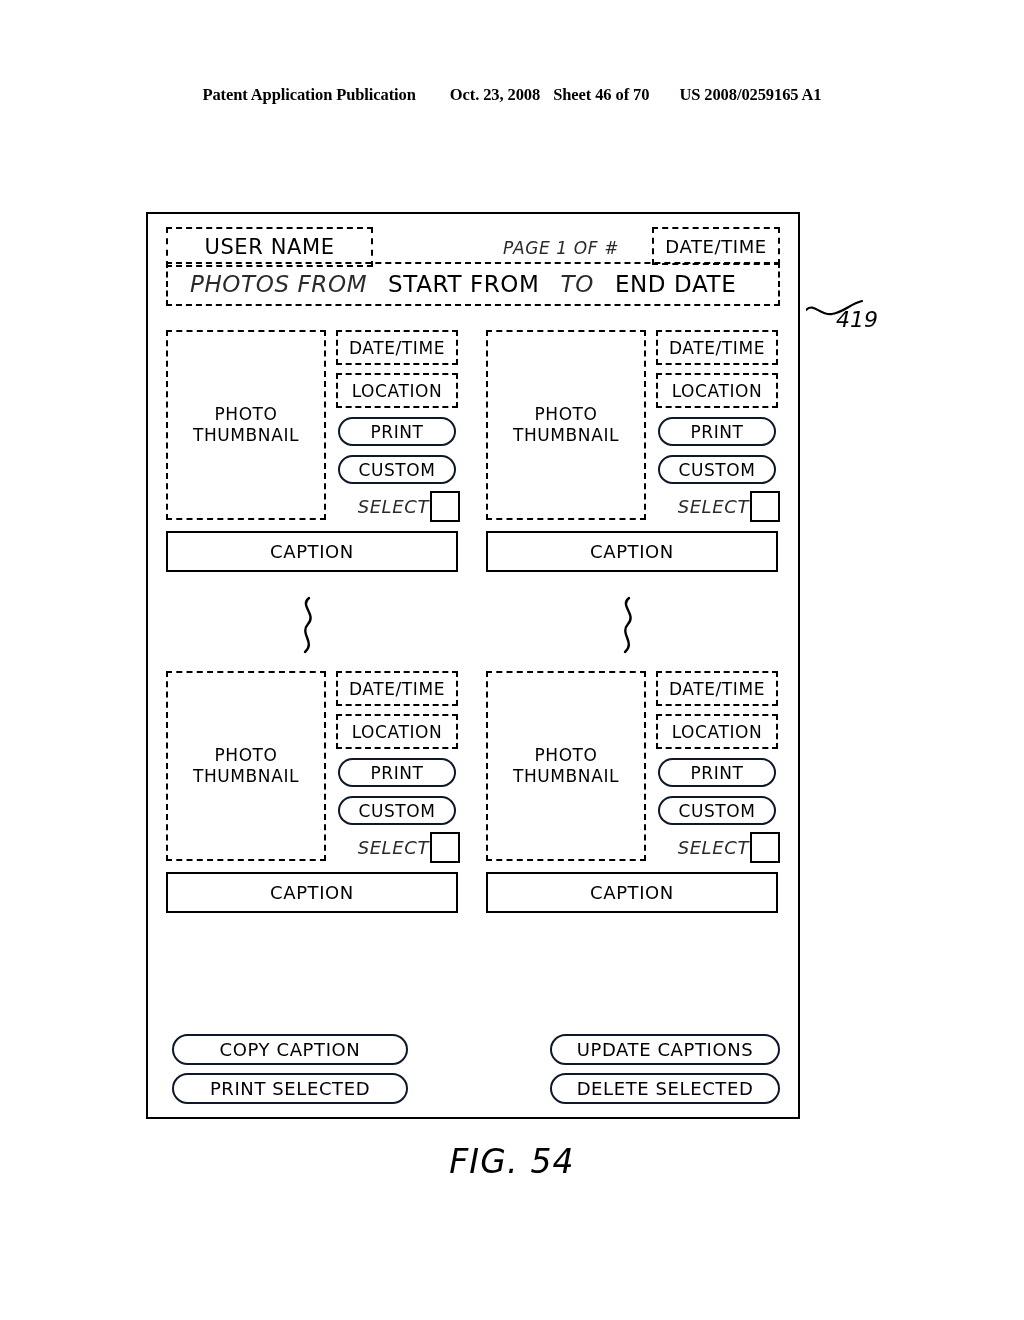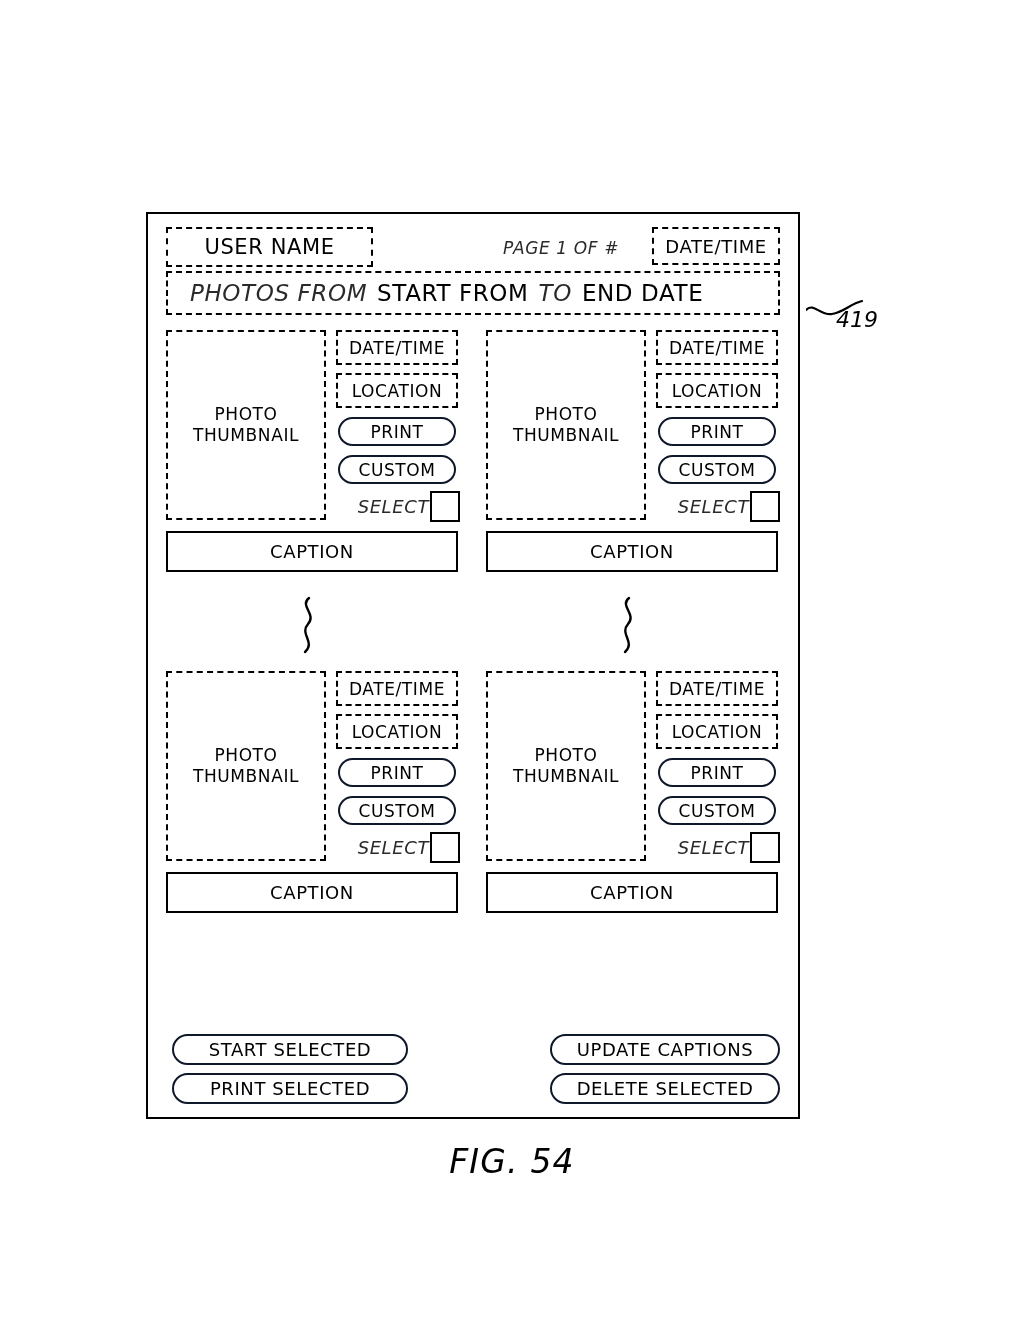--- a/index.html
+++ b/index.html
@@ -108,27 +108,27 @@
     position: absolute;
     left: 504px;
     top: 13px;
     width: 128px;
     height: 38px;
     font-size: 18px;
   }
   .photos-from-box {
     position: absolute;
     left: 18px;
-    top: 57px;
+    top: 48px;
     width: 614px;
     height: 44px;
     justify-content: flex-start;
     padding-left: 22px;
     font-size: 23px;
-    gap: 10px;
+    gap: 21px;
   }
   .photos-from-box .plain { font-style: normal; }
   .photos-from-box .ital  { font-style: italic; color: #2a2a2a; }
 
   
   .ref-419 {
     position: absolute;
     left: 806px;
     top: 294px;
     width: 90px;
@@ -226,20 +226,29 @@
     font-style: italic;
     font-family: "DejaVu Sans", sans-serif;
     letter-spacing: 1.2px;
   }
 </style>
 </head>
 <body>
 
 <div id="page">
 
+  <div class="pat-header">
+    <span class="seg">Patent Application Publication</span>
+    <span class="sp-lg"></span>
+    <span class="seg">Oct. 23, 2008</span>
+    <span class="sp-md"></span>
+    <span class="seg">Sheet 46 of 70</span>
+    <span class="sp-xl"></span>
+    <span class="seg">US 2008/0259165 A1</span>
+  </div>
 
   <div class="screen-frame">
 
     <div class="dashbox user-name-box hw">
       <span>USER NAME</span>
     </div>
 
     <div class="page-of hw-i">PAGE 1 OF #</div>
 
     <div class="dashbox datetime-hdr-box hw">
@@ -358,21 +367,21 @@
       <div class="sel-wrap">
         <span class="sel-label hw-i">SELECT</span>
         <span class="sel-box"></span>
       </div>
       <div class="solidbox caption hw">
         <span>CAPTION</span>
       </div>
     </div>
 
     <div class="pill act hw" style="left:24px; top:820px; width:236px;">
-      <span>START SELECTED</span>
+      <span>COPY CAPTION</span>
     </div>
     <div class="pill act hw" style="left:24px; top:859px; width:236px;">
       <span>PRINT SELECTED</span>
     </div>
     <div class="pill act hw" style="left:402px; top:820px; width:230px;">
       <span>UPDATE CAPTIONS</span>
     </div>
     <div class="pill act hw" style="left:402px; top:859px; width:230px;">
       <span>DELETE SELECTED</span>
     </div>

